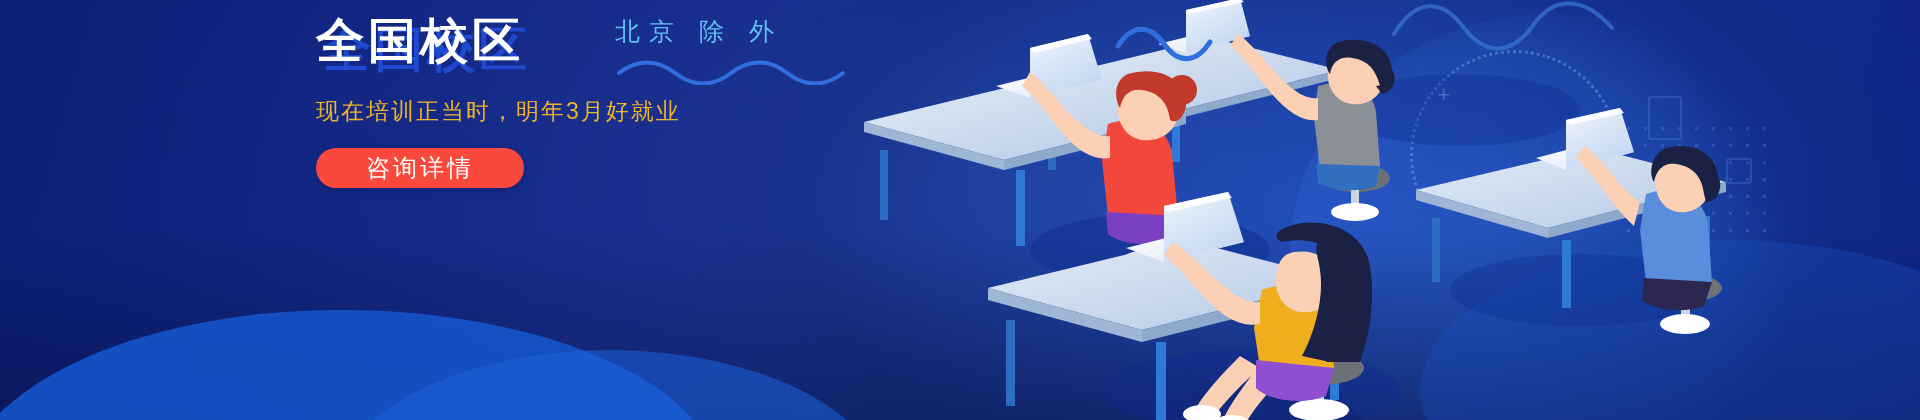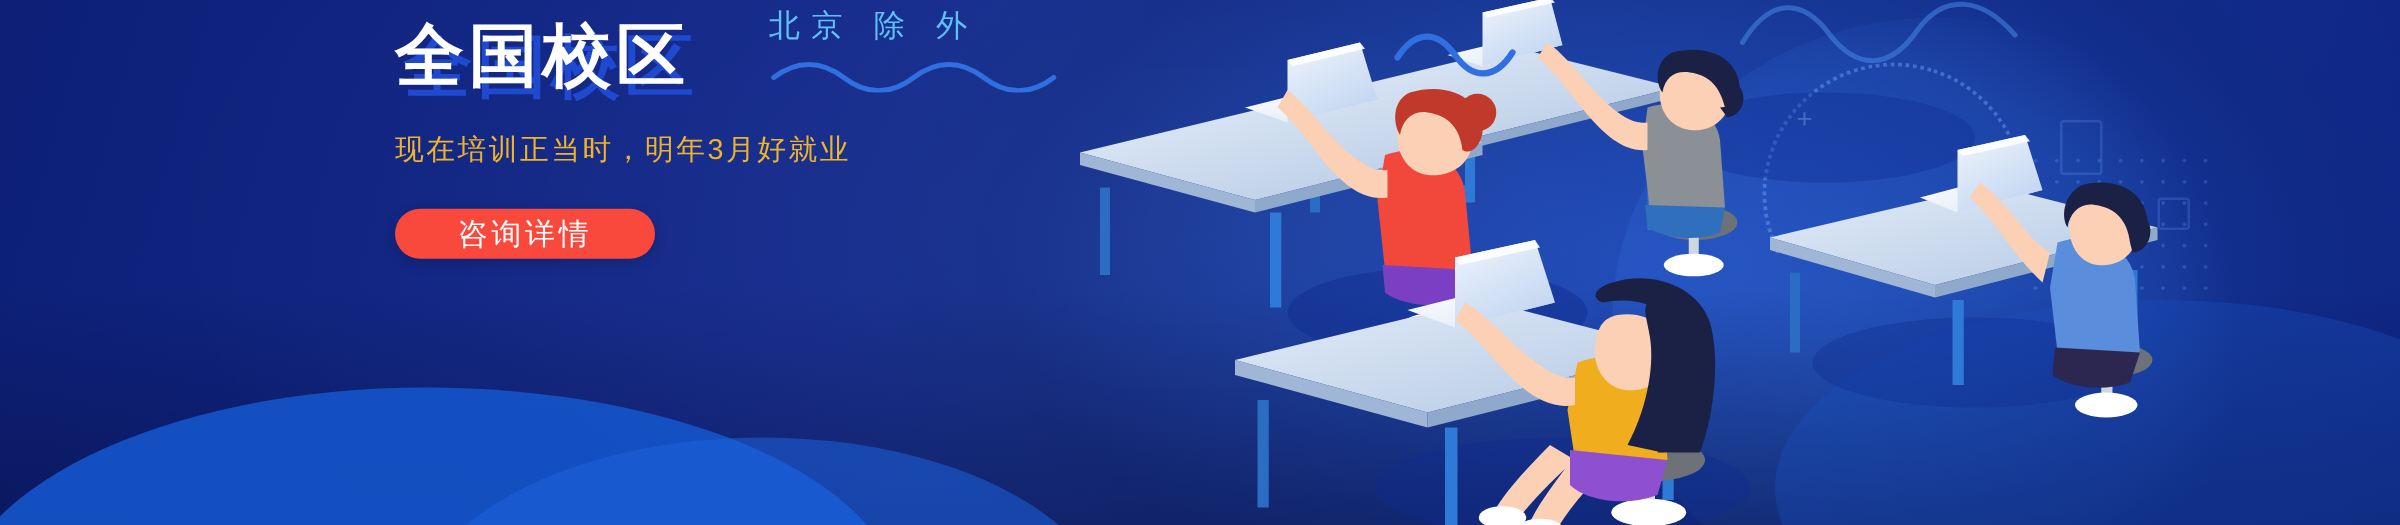--- a/index.html
+++ b/index.html
@@ -78,39 +78,39 @@
     border-radius:3px;
   }
   .circle-ring{
     position:absolute; border:3px solid rgba(100,155,250,.30);
     border-radius:50%;
   }
 
   
   .copy{ position:absolute; left:316px; top:16px; width:620px; }
   .headline{
-    font-size:55px; font-weight:bold; color:#ffffff;
+    font-size:48px; font-weight:bold; color:#ffffff;
     letter-spacing:4px; line-height:1.05; white-space:nowrap;
     text-shadow: 7px 9px 0 #1f49cf;
   }
   .headline.l1{ margin-bottom:4px; }
   .note-wrap{
-    position:absolute; left:615px; top:4px; width:300px; height:70px;
+    position:absolute; left:615px; top:15px; width:300px; height:70px;
   }
   .note{
     font-size:25px; color:#5fc0f5; letter-spacing:9px; font-weight:400;
     white-space:nowrap;
   }
   .note-wave{ position:absolute; left:0px; top:40px; }
   .subtitle{
     margin-top:30px;
     font-size:23px; color:#f0b429; letter-spacing:2px; white-space:nowrap;
   }
   .cta{
-    margin-top:32px;
+    margin-top:21px;
     display:inline-flex; align-items:center; justify-content:center;
     width:208px; height:40px;
     background:#f9483c;
     border-radius:26px;
     color:#ffffff; font-size:24px; letter-spacing:3px;
     cursor:pointer; border:none;
     box-shadow:0 3px 10px rgba(0,0,0,.18);
   }
 
   

